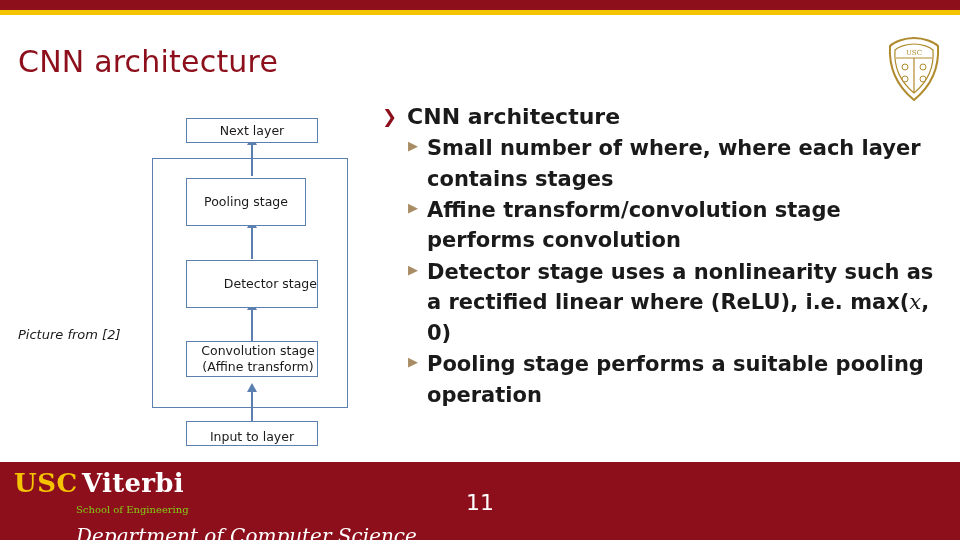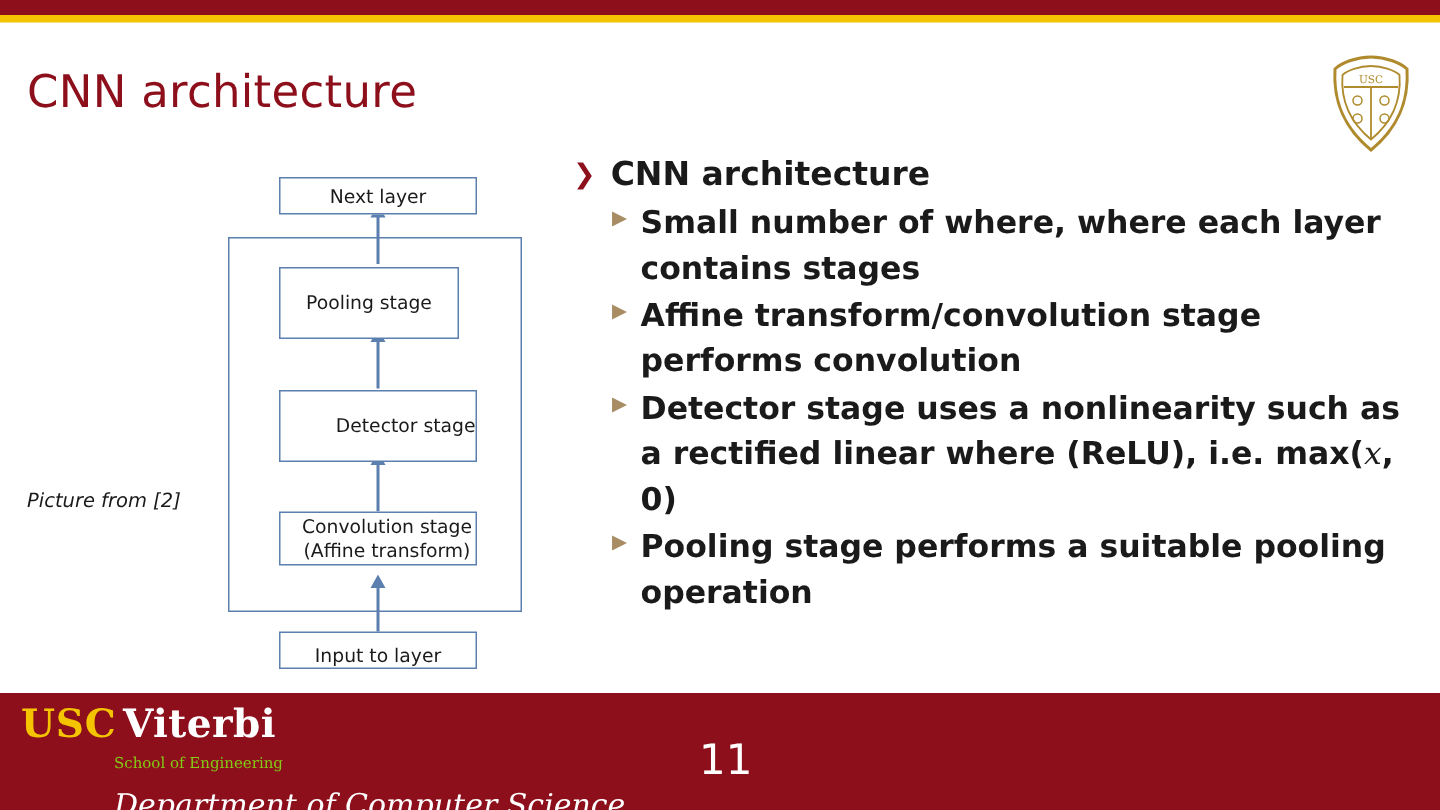--- a/index.html
+++ b/index.html
@@ -209,21 +209,21 @@
     font-family: "DejaVu Serif", serif;
     font-size: 20px;
     font-style: italic;
     color: #ffffff;
   }
   .page-number {
     position: absolute;
     left: 466px;
     top: 28px;
     font-family: "DejaVu Sans", sans-serif;
-    font-size: 28px;
+    font-size: 22px;
     color: #ffffff;
   }
 </style>
 </head>
 <body>
 
 <div class="slide">
 
   <div class="topbar-maroon"></div>
   <div class="topbar-gold"></div>

